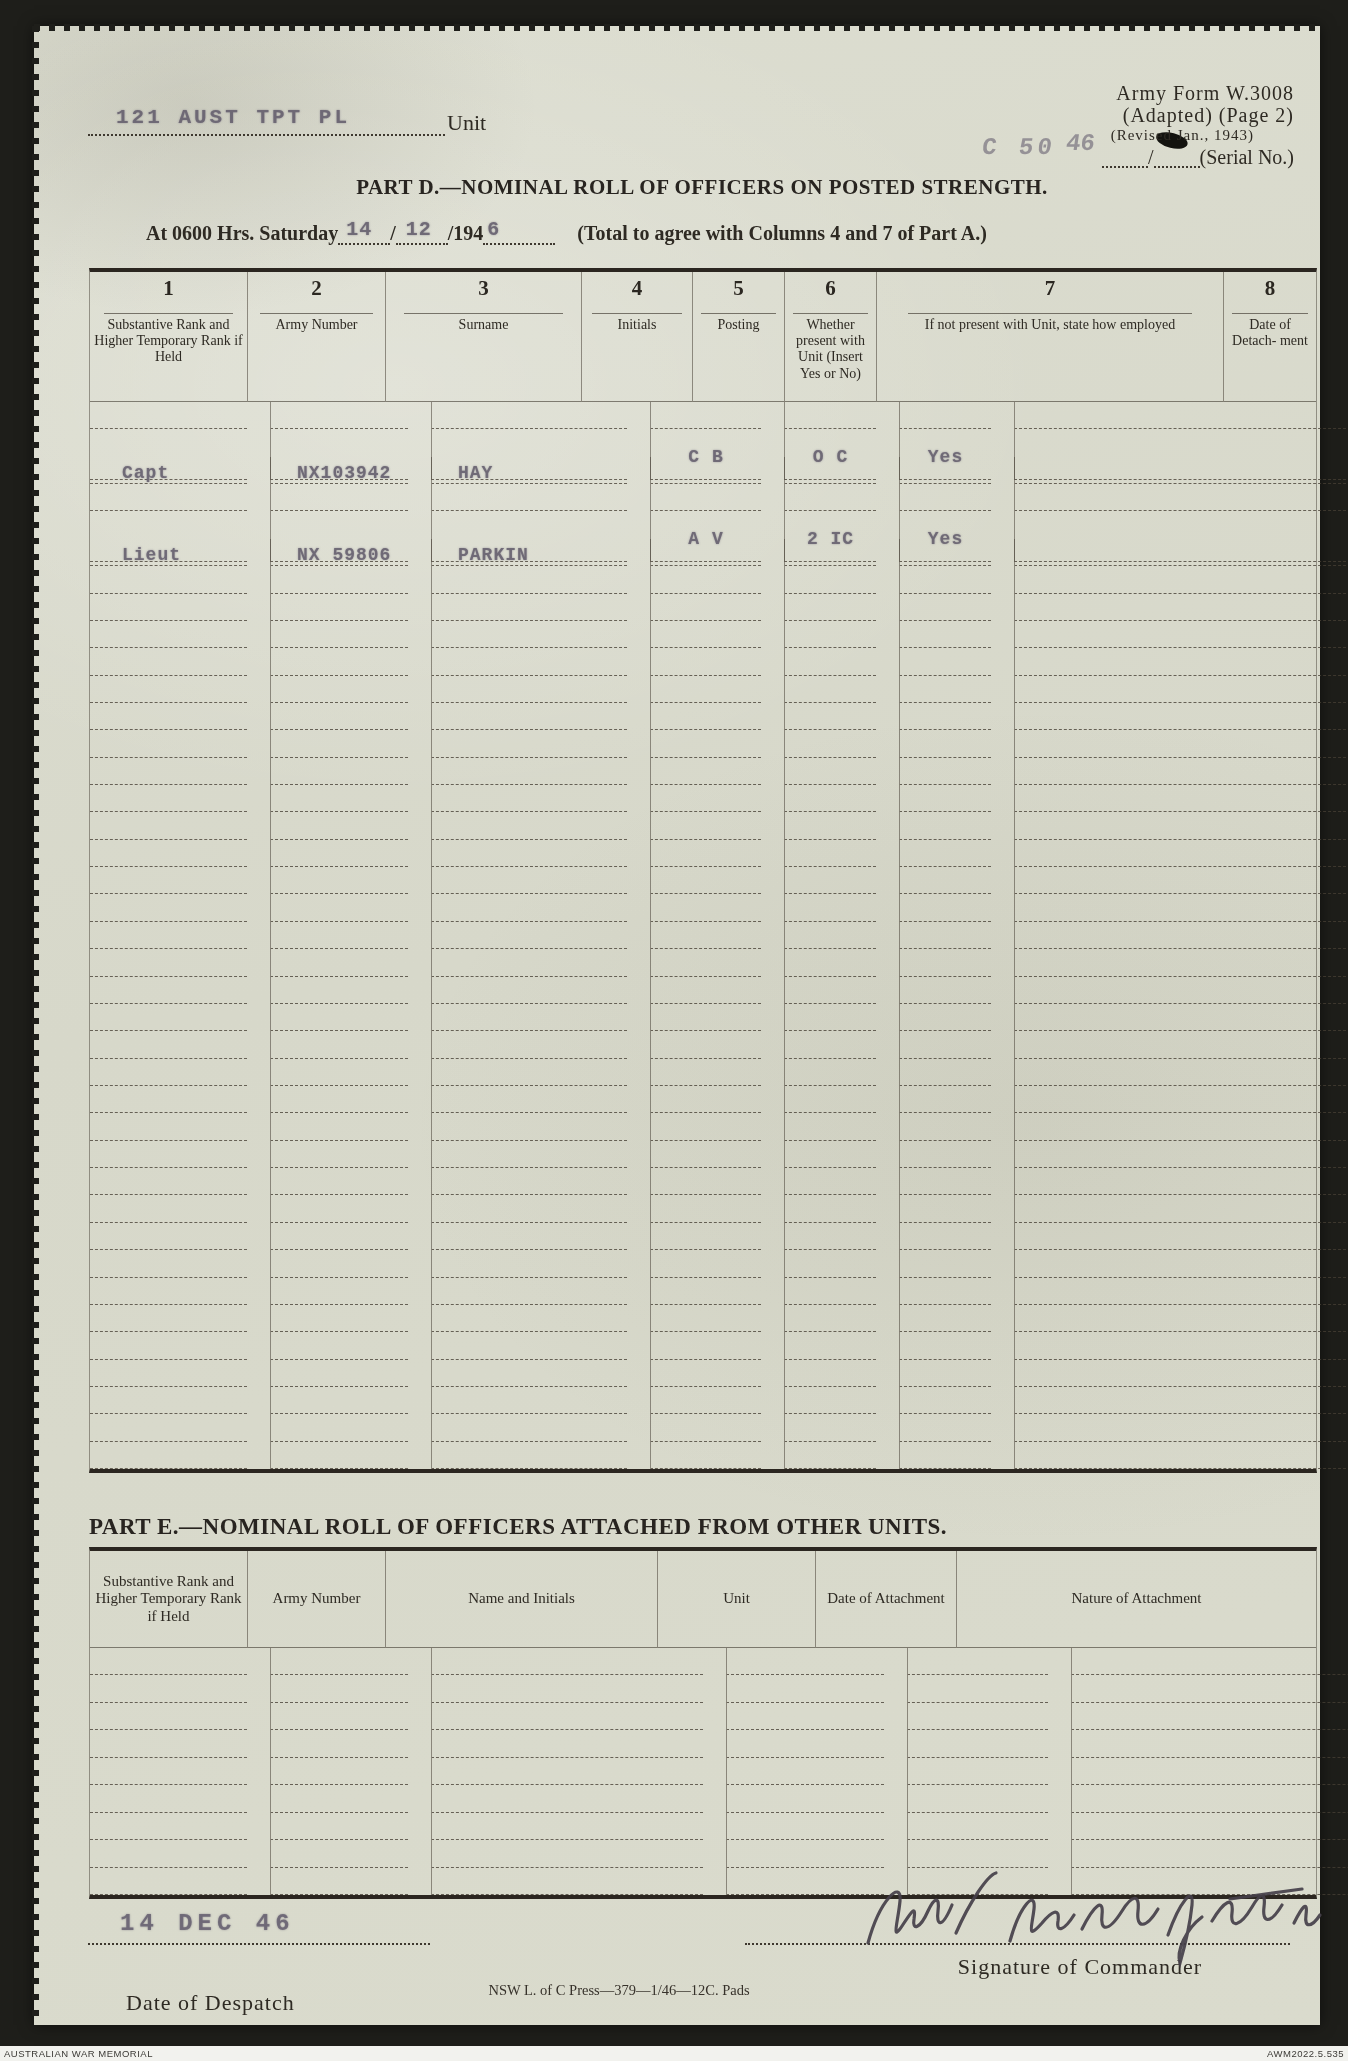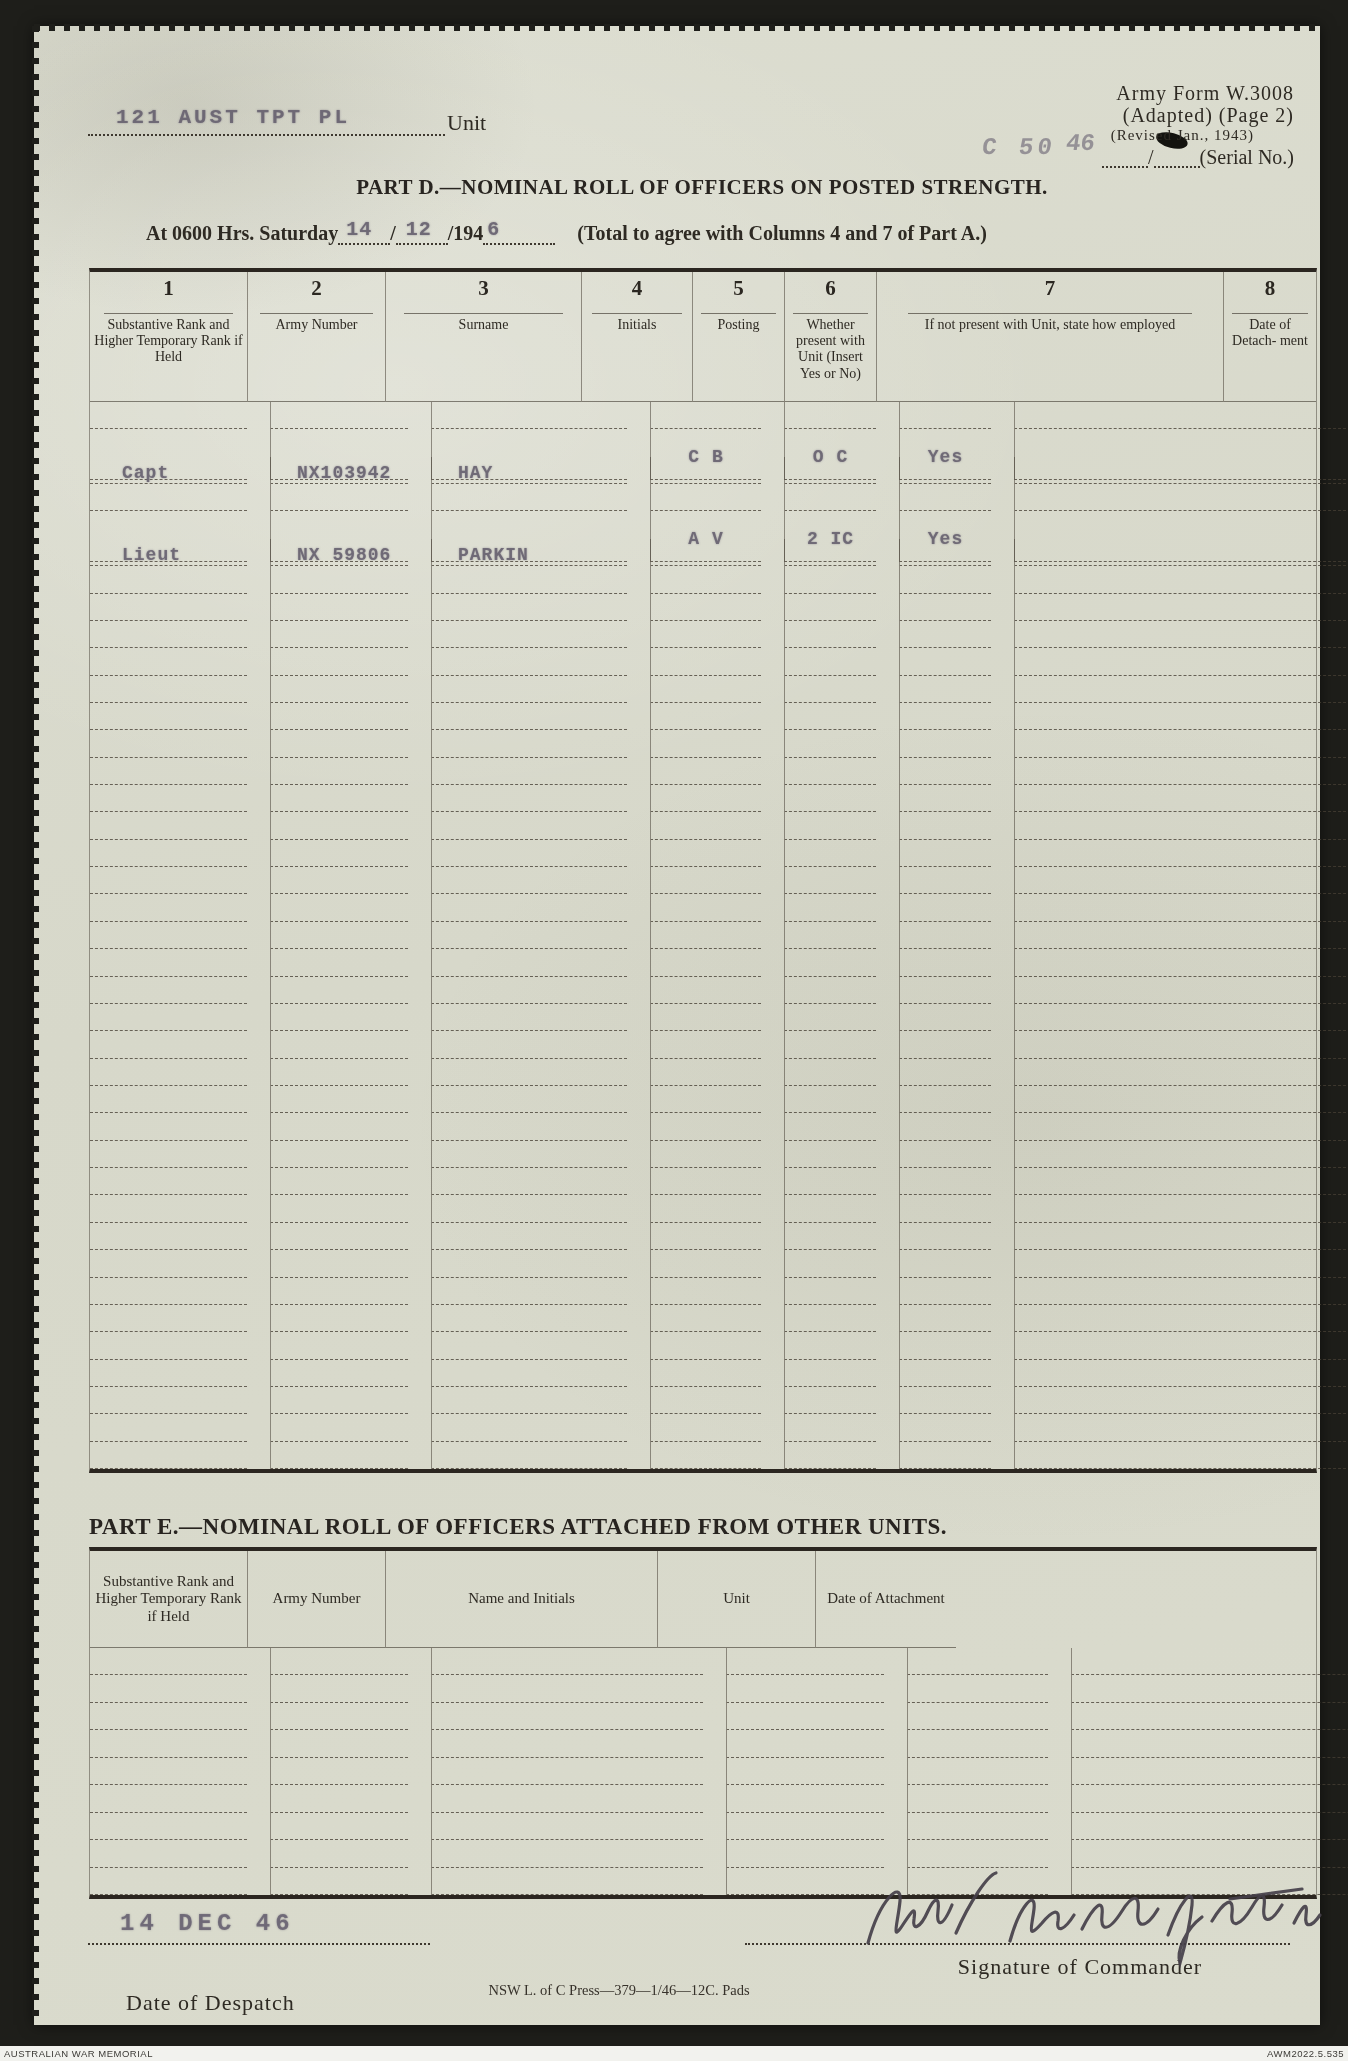--- a/index.html
+++ b/index.html
@@ -604,20 +604,23 @@
           </div>
           <div class="cell label-cell pe-label-cell">
             <span>Name and Initials</span>
           </div>
           <div class="cell label-cell pe-label-cell">
             <span>Unit</span>
           </div>
           <div class="cell label-cell pe-label-cell">
             <span>Date of Attachment</span>
           </div>
+          <div class="cell label-cell pe-label-cell">
+            <span>Nature of Attachment</span>
+          </div>
         </div>
       <div id="peBody">
           <div class="grid pe-grid data-row pe-data-row">
             <div class="cell"></div>
             <div class="cell"></div>
             <div class="cell"></div>
             <div class="cell"></div>
             <div class="cell"></div>
             <div class="cell"></div>
           </div>

